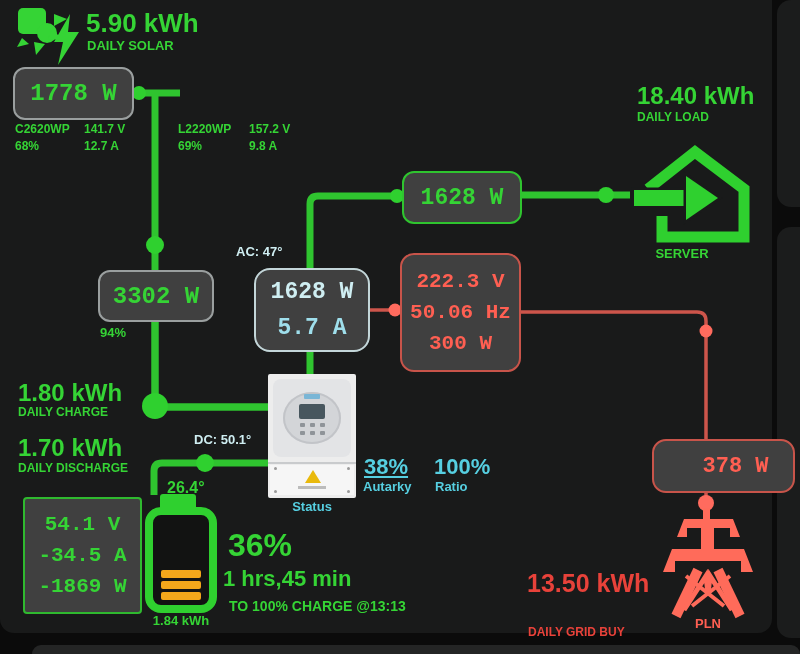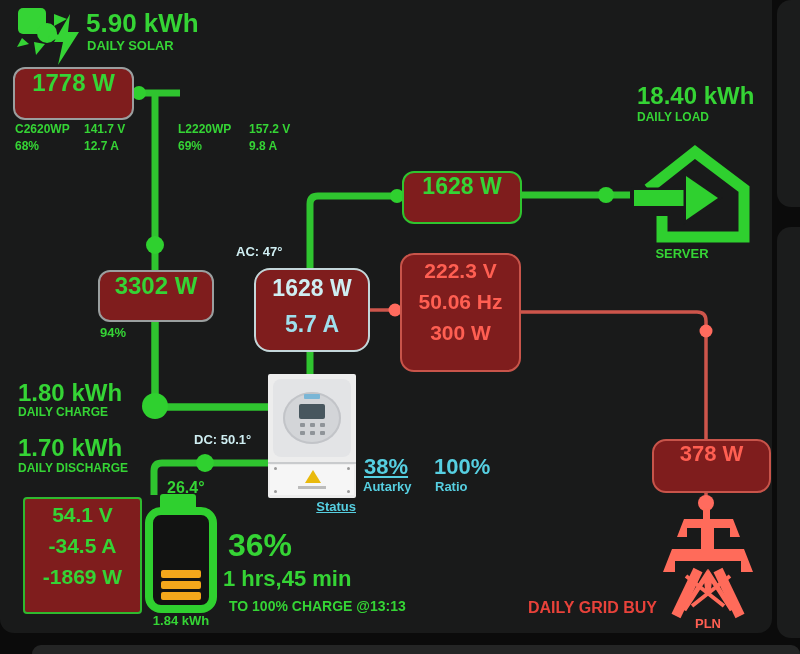--- a/index.html
+++ b/index.html
@@ -5,22 +5,22 @@
   html,body{margin:0;padding:0;background:#0a0a0a;}
   .stage{position:relative;width:800px;height:654px;overflow:hidden;background:#0b0b0b;
          font-family:"Liberation Sans",sans-serif;font-weight:bold;}
   .card{position:absolute;background:#191a1a;}
   .t{position:absolute;white-space:nowrap;}
   .green{color:#35d435;}
   .cyan{color:#56cfe1;}
   .ltcyan{color:#cfeef2;}
   .salmon{color:#ff5f52;}
   .red{color:#e8423a;}
-  .box{position:absolute;display:flex;flex-direction:column;align-items:center;
-       border:2px solid #9a9f9f;border-radius:12px;background:#7f1d1d;text-align:center;}
+  .box{position:absolute;display:flex;flex-direction:column;align-items:center;justify-content:center;
+       border:2px solid #9a9f9f;border-radius:12px;background:#404040;text-align:center;font-family:Liberation Mono, monospace;}
   .box.greenb{border-color:#2fc42f;}
   .box.cyanb{border-color:#c3d6d9;border-radius:16px;}
   .box.redb{border-color:#c8544a;border-radius:14px;}
   svg{position:absolute;overflow:visible;}
   .lines{left:0;top:0;}
   .inverter{position:absolute;left:268px;top:374px;width:88px;height:124px;background:#ededed;border-radius:2px;}
   .inv-face{position:absolute;left:5px;top:5px;width:78px;height:78px;background:#e3e4e6;border-radius:8px;}
   .inv-oval{position:absolute;left:10px;top:13px;width:58px;height:52px;background:#d3d5d8;border-radius:50%;
             box-shadow:inset 0 0 0 2px #c2c4c8;}
   .inv-screen{position:absolute;left:16px;top:12px;width:26px;height:15px;background:#47565e;border-radius:2px;}
@@ -154,21 +154,21 @@
     <div class="inv-div"></div>
     <div class="inv-lower">
       <div class="inv-screw" style="left:4px;top:2px;"></div>
       <div class="inv-screw" style="left:77px;top:2px;"></div>
       <div class="inv-screw" style="left:4px;top:25px;"></div>
       <div class="inv-screw" style="left:77px;top:25px;"></div>
     </div>
     <div class="inv-tri"></div>
     <div class="inv-txt"></div>
   </div>
-  <div class="t cyan" style="left:268px;top:499px;width:88px;text-align:right;font-size:13px;text-decoration:underline;">Status</div>
+  <div class="t cyan" style="left:268px;top:499px;width:88px;text-align:center;font-size:13px;">Status</div>
 
   <div class="t cyan" style="left:364px;top:454px;font-size:22px;text-decoration:underline;">38%</div>
   <div class="t cyan" style="left:363px;top:479px;font-size:13px;">Autarky</div>
   <div class="t cyan" style="left:434px;top:454px;font-size:22px;">100%</div>
   <div class="t cyan" style="left:435px;top:479px;font-size:13px;">Ratio</div>
 
   <div class="box greenb" style="left:23px;top:497px;width:115px;height:113px;border-radius:4px;border-color:#2fb92f;">
     <span class="green" style="font-size:21px;line-height:31px;">54.1 V</span>
     <span class="green" style="font-size:21px;line-height:31px;">-34.5 A</span>
     <span class="green" style="font-size:21px;line-height:31px;">-1869 W</span>
@@ -183,24 +183,25 @@
       <rect x="19" y="91" width="40" height="8" rx="2"></rect>
       <rect x="19" y="102" width="40" height="8" rx="2"></rect>
     </g>
   </svg>
   <div class="t green" style="left:142px;top:613px;width:78px;text-align:center;font-size:13px;">1.84 kWh</div>
 
   <div class="t green" style="left:228px;top:527px;font-size:32px;">36%</div>
   <div class="t green" style="left:223px;top:566px;font-size:22px;">1 hrs,45 min</div>
   <div class="t green" style="left:229px;top:598px;font-size:14px;">TO 100% CHARGE @13:13</div>
 
-  <div class="box redb" style="left:652px;top:439px;width:115px;height:50px;">
+  <div class="box redb" style="left:652px;top:439px;width:115px;height:50px;padding-left:24px;">
     <span class="salmon" style="font-size:22px;">378 W</span>
   </div>
-  <div class="t red" style="left:528px;top:599px;font-size:16px;">DAILY GRID BUY</div>
+  <div class="t red" style="left:527px;top:569px;font-size:25px;">13.50 kWh</div>
+  <div class="t red" style="left:528px;top:625px;font-size:12px;">DAILY GRID BUY</div>
   <svg style="left:660px;top:492px;" width="96" height="130" viewBox="0 0 96 130">
     <g fill="#ff6b5a">
       <rect x="43" y="16" width="7" height="13"></rect>
       <polygon points="17,45 24,27 73,27 80,45 70,45 70,36 27,36 27,45"></polygon>
       <rect x="41" y="27" width="13" height="32"></rect>
       <polygon points="3,80 12,57 84,57 93,80 81,80 81,69 15,69 15,80"></polygon>
     </g>
     <g fill="none" stroke="#ff6b5a">
       <path d="M38,78 L16,124" stroke-width="10"></path>
       <path d="M58,78 L80,124" stroke-width="10"></path>

